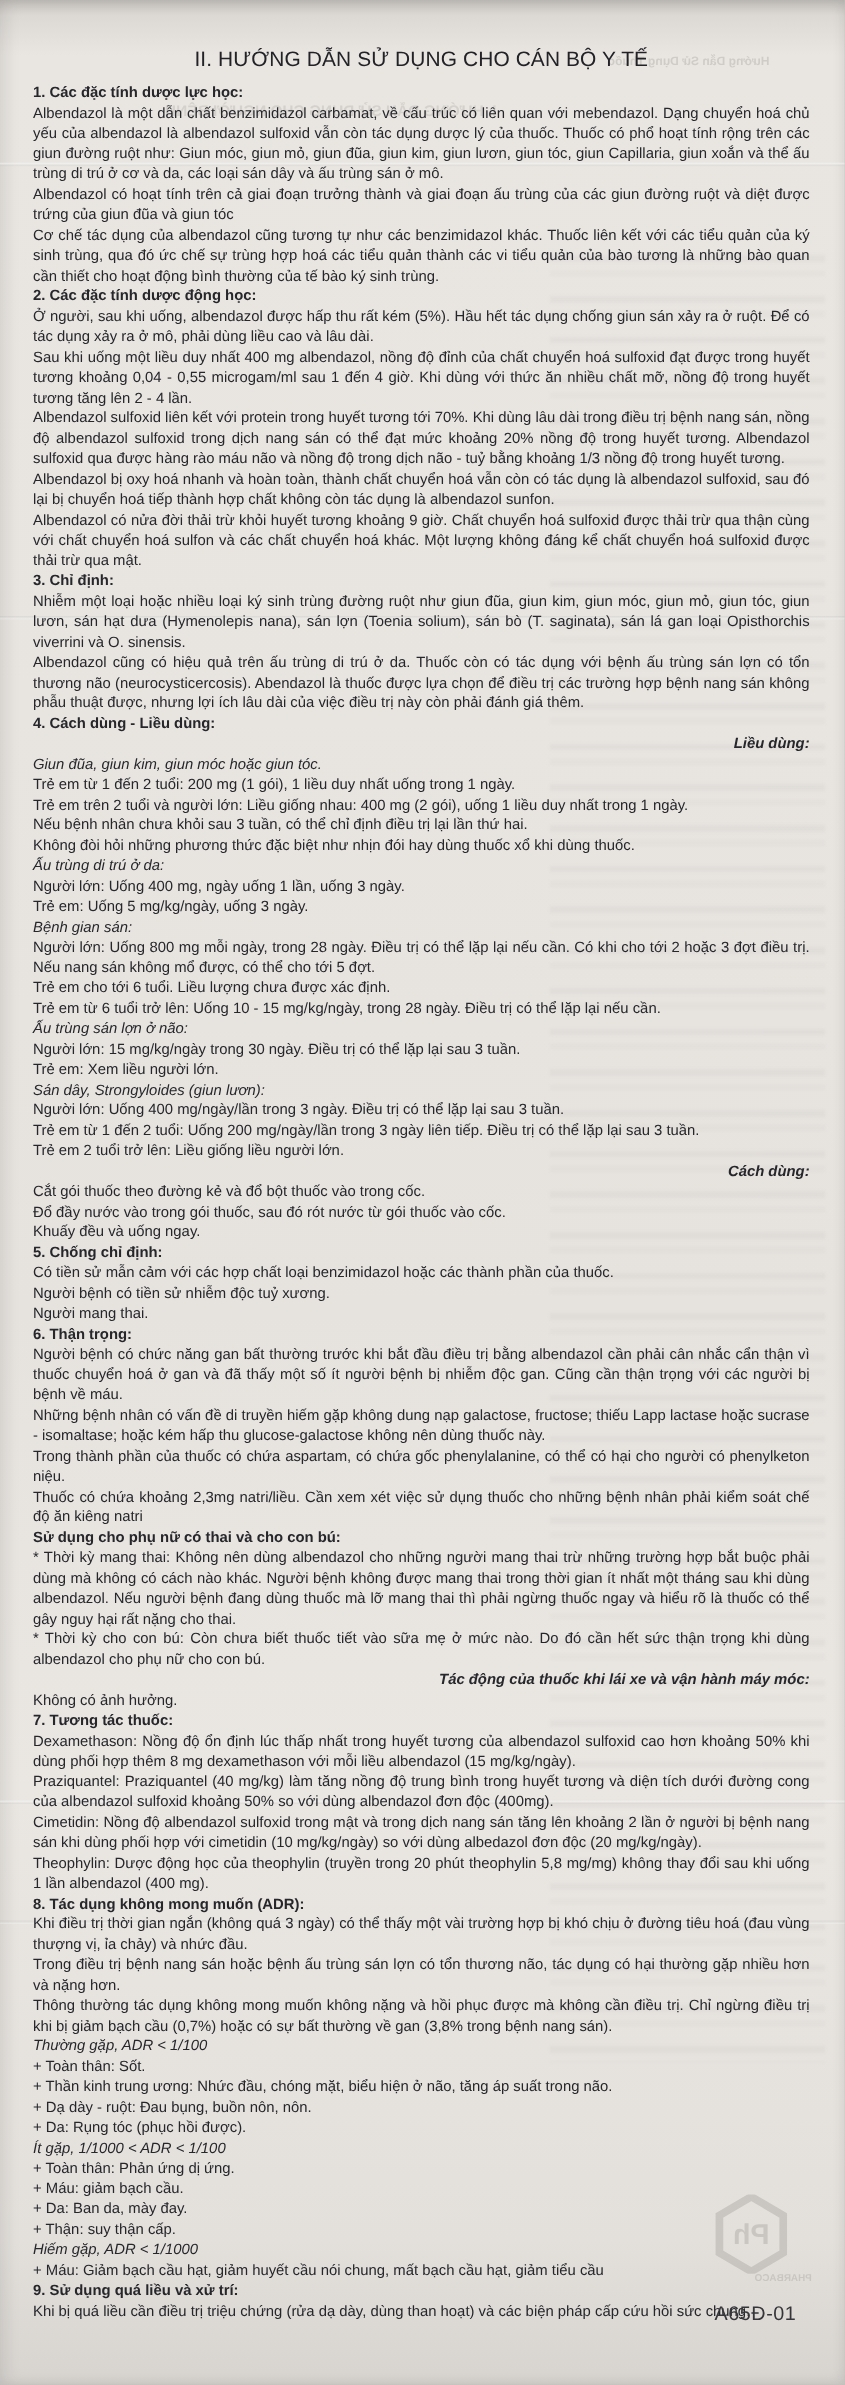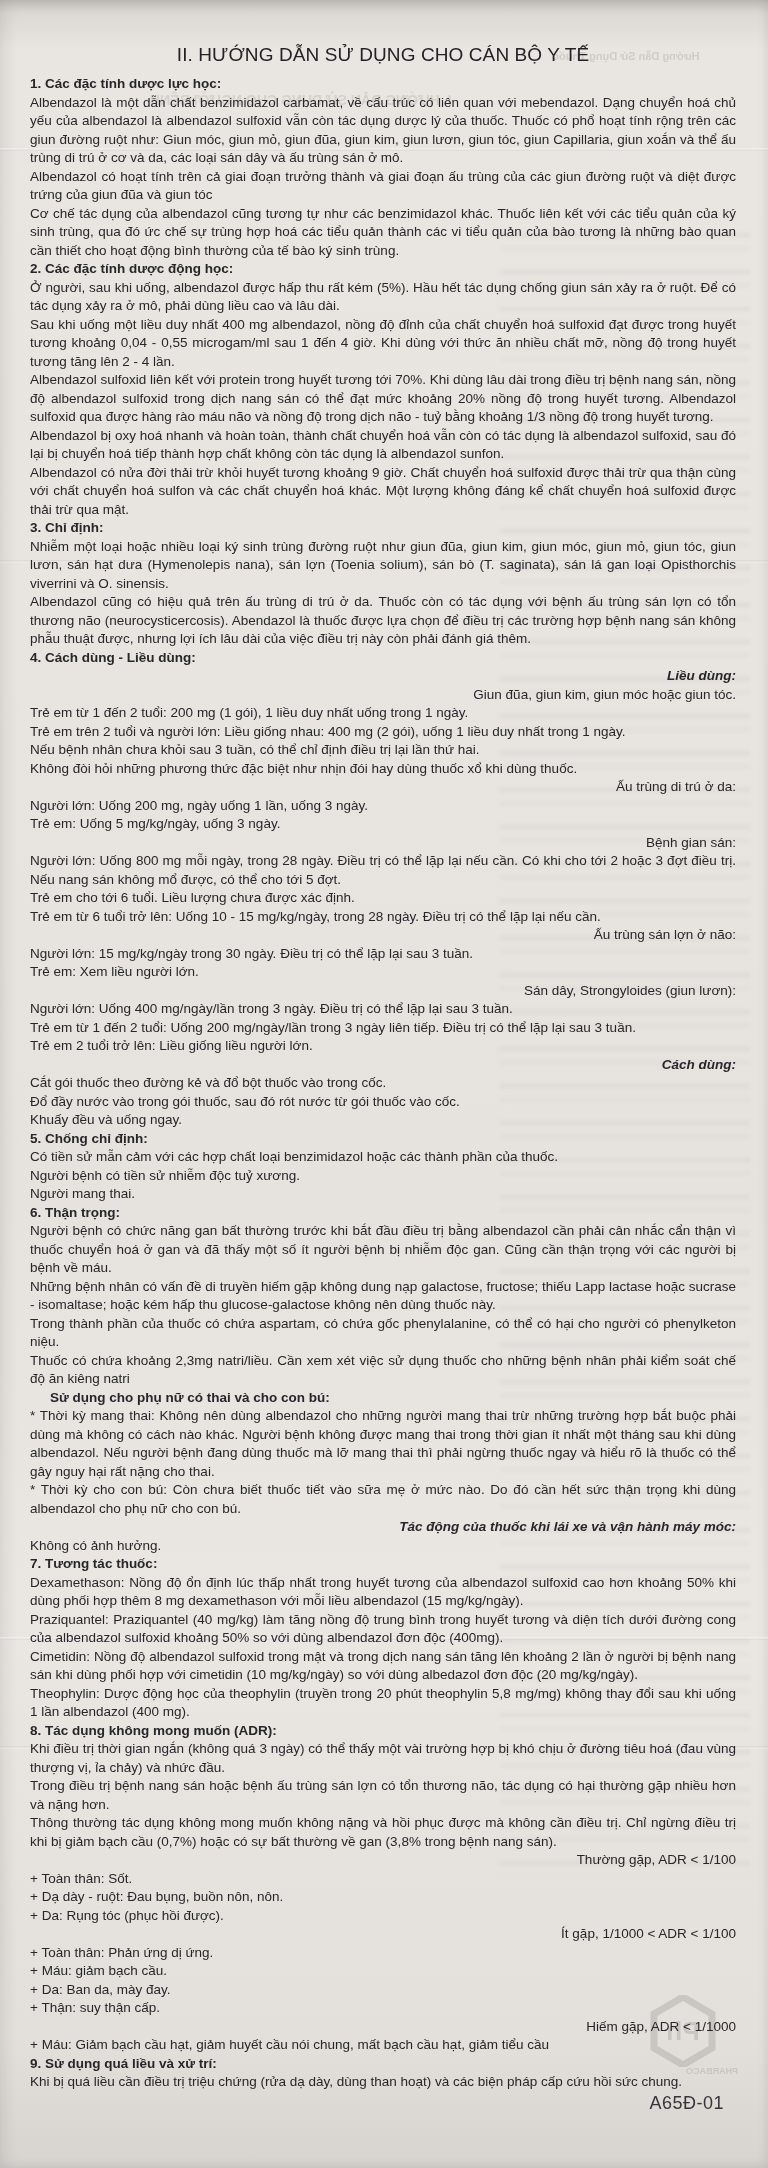--- a/index.html
+++ b/index.html
@@ -32,23 +32,23 @@
   .ghost-logo-label{right:30px;top:2066px;font-size:9px;opacity:.55;}
 
   .content{position:absolute;left:30px;top:44px;width:706px;}
   .title{
     text-align:center;font-size:19px;font-weight:normal;margin:0 0 9px 0;
     letter-spacing:.1px;color:#222227;
   }
   section{margin:0;}
   .sec-h{font-size:13.5px;font-weight:bold;margin:0;line-height:18.5px;}
   .blk{font-size:13.5px;line-height:18.5px;margin:0;text-align:justify;}
-  .blk-i{text-align:right;}
+  .blk-i{font-style:italic;text-align:left;}
   .blk-bi{font-style:italic;font-weight:bold;text-align:right;}
-  .blk-b{font-weight:bold;text-align:left;margin-left:20px;}
+  .blk-b{font-weight:bold;text-align:left;}
   .footer-code{
     position:absolute;right:44px;bottom:54px;
     font-size:18px;color:#35353a;letter-spacing:.5px;
   }
 </style>
 </head>
 <body>
 
 <div class="scan">
 
@@ -91,21 +91,21 @@
         </section>
         <section>
           <h2 class="sec-h">4. Cách dùng - Liều dùng:</h2>
           <p class="blk blk-bi">Liều dùng:</p>
           <p class="blk blk-i">Giun đũa, giun kim, giun móc hoặc giun tóc.</p>
           <p class="blk blk-p">Trẻ em từ 1 đến 2 tuổi: 200 mg (1 gói), 1 liều duy nhất uống trong 1 ngày.</p>
           <p class="blk blk-p">Trẻ em trên 2 tuổi và người lớn: Liều giống nhau: 400 mg (2 gói), uống 1 liều duy nhất trong 1 ngày.</p>
           <p class="blk blk-p">Nếu bệnh nhân chưa khỏi sau 3 tuần, có thể chỉ định điều trị lại lần thứ hai.</p>
           <p class="blk blk-p">Không đòi hỏi những phương thức đặc biệt như nhịn đói hay dùng thuốc xổ khi dùng thuốc.</p>
           <p class="blk blk-i">Ấu trùng di trú ở da:</p>
-          <p class="blk blk-p">Người lớn: Uống 200 mg, ngày uống 1 lần, uống 3 ngày.</p>
+          <p class="blk blk-p">Người lớn: Uống 400 mg, ngày uống 1 lần, uống 3 ngày.</p>
           <p class="blk blk-p">Trẻ em: Uống 5 mg/kg/ngày, uống 3 ngày.</p>
           <p class="blk blk-i">Bệnh gian sán:</p>
           <p class="blk blk-p">Người lớn: Uống 800 mg mỗi ngày, trong 28 ngày. Điều trị có thể lặp lại nếu cần. Có khi cho tới 2 hoặc 3 đợt điều trị. Nếu nang sán không mổ được, có thể cho tới 5 đợt.</p>
           <p class="blk blk-p">Trẻ em cho tới 6 tuổi. Liều lượng chưa được xác định.</p>
           <p class="blk blk-p">Trẻ em từ 6 tuổi trở lên: Uống 10 - 15 mg/kg/ngày, trong 28 ngày. Điều trị có thể lặp lại nếu cần.</p>
           <p class="blk blk-i">Ấu trùng sán lợn ở não:</p>
           <p class="blk blk-p">Người lớn: 15 mg/kg/ngày trong 30 ngày. Điều trị có thể lặp lại sau 3 tuần.</p>
           <p class="blk blk-p">Trẻ em: Xem liều người lớn.</p>
           <p class="blk blk-i">Sán dây, Strongyloides (giun lươn):</p>
           <p class="blk blk-p">Người lớn: Uống 400 mg/ngày/lần trong 3 ngày. Điều trị có thể lặp lại sau 3 tuần.</p>
@@ -141,20 +141,21 @@
           <p class="blk blk-p">Cimetidin: Nồng độ albendazol sulfoxid trong mật và trong dịch nang sán tăng lên khoảng 2 lần ở người bị bệnh nang sán khi dùng phối hợp với cimetidin (10 mg/kg/ngày) so với dùng albedazol đơn độc (20 mg/kg/ngày).</p>
           <p class="blk blk-p">Theophylin: Dược động học của theophylin (truyền trong 20 phút theophylin 5,8 mg/mg) không thay đổi sau khi uống 1 lần albendazol (400 mg).</p>
         </section>
         <section>
           <h2 class="sec-h">8. Tác dụng không mong muốn (ADR):</h2>
           <p class="blk blk-p">Khi điều trị thời gian ngắn (không quá 3 ngày) có thể thấy một vài trường hợp bị khó chịu ở đường tiêu hoá (đau vùng thượng vị, ỉa chảy) và nhức đầu.</p>
           <p class="blk blk-p">Trong điều trị bệnh nang sán hoặc bệnh ấu trùng sán lợn có tổn thương não, tác dụng có hại thường gặp nhiều hơn và nặng hơn.</p>
           <p class="blk blk-p">Thông thường tác dụng không mong muốn không nặng và hồi phục được mà không cần điều trị. Chỉ ngừng điều trị khi bị giảm bạch cầu (0,7%) hoặc có sự bất thường về gan (3,8% trong bệnh nang sán).</p>
           <p class="blk blk-i">Thường gặp, ADR &lt; 1/100</p>
           <p class="blk blk-p">+ Toàn thân: Sốt.</p>
+          <p class="blk blk-p">+ Thần kinh trung ương: Nhức đầu, chóng mặt, biểu hiện ở não, tăng áp suất trong não.</p>
           <p class="blk blk-p">+ Dạ dày - ruột: Đau bụng, buồn nôn, nôn.</p>
           <p class="blk blk-p">+ Da: Rụng tóc (phục hồi được).</p>
           <p class="blk blk-i">Ít gặp, 1/1000 &lt; ADR &lt; 1/100</p>
           <p class="blk blk-p">+ Toàn thân: Phản ứng dị ứng.</p>
           <p class="blk blk-p">+ Máu: giảm bạch cầu.</p>
           <p class="blk blk-p">+ Da: Ban da, mày đay.</p>
           <p class="blk blk-p">+ Thận: suy thận cấp.</p>
           <p class="blk blk-i">Hiếm gặp, ADR &lt; 1/1000</p>
           <p class="blk blk-p">+ Máu: Giảm bạch cầu hạt, giảm huyết cầu nói chung, mất bạch cầu hạt, giảm tiểu cầu</p>
         </section>

